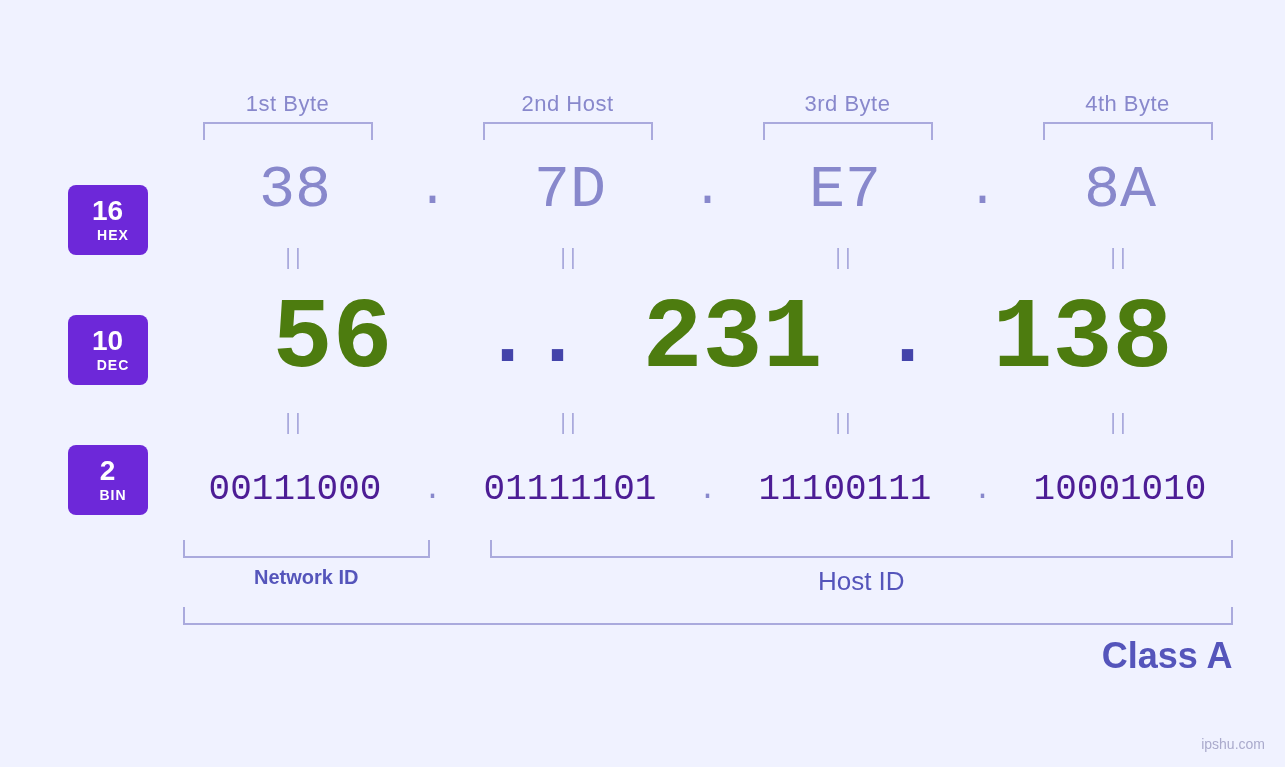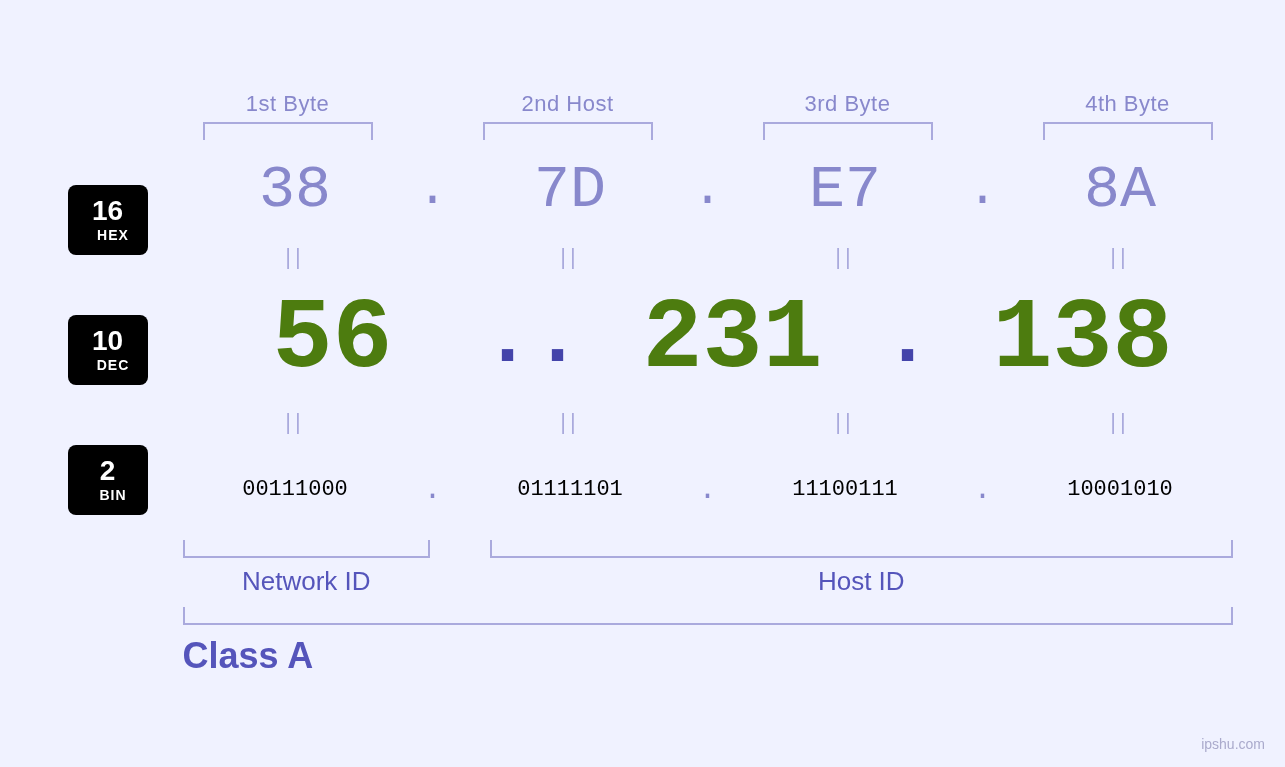--- a/index.html
+++ b/index.html
@@ -70,21 +70,21 @@
       justify-content: space-around;
       align-items: center;
       width: 130px;
       gap: 10px;
       padding-top: 20px;
     }
 
     .base-badge {
       width: 80px;
       height: 70px;
-      background: #000000;
+      background: #6d28d9;
       border-radius: 8px;
       display: flex;
       flex-direction: column;
       align-items: center;
       justify-content: center;
       color: white;
       font-weight: bold;
     }
 
     .base-number {
@@ -180,22 +180,22 @@
     }
 
     .dec-dot {
       color: #4444aa;
       font-size: 80px;
       font-weight: bold;
     }
 
     
     .bin-value {
-      color: #000000;
-      font-size: 22px;
+      color: #4c1d95;
+      font-size: 36px;
       font-family: 'Courier New', monospace;
       font-weight: 400;
     }
 
     .bin-dot {
       color: #8888cc;
       font-size: 30px;
     }
 
     .watermark {
@@ -306,34 +306,34 @@
 
     </div>
   </div>
 
   <div style="display:flex; width:100%; align-items:flex-start; margin-top:0;">
     <div style="width:130px; flex-shrink:0;"></div>
     <div style="flex:1; display:flex;">
 
       <div style="display:flex; flex-direction:column; align-items:center; flex:1; margin:0 10px 0 10px;">
         <div style="width:100%; height:18px; border-bottom:2px solid #aaaadd; border-left:2px solid #aaaadd; border-right:2px solid #aaaadd;"></div>
-        <div style="text-align:center; color:#5555bb; font-size:26px; font-family:Arial,sans-serif; font-weight:normal; margin-top:8px;">Network ID</div>
+        <div style="text-align:center; color:#5555bb; font-size:20px; font-family:Arial,sans-serif; font-weight:bold; margin-top:8px;">Network ID</div>
       </div>
       <div style="width:50px;"></div>
 
       <div style="display:flex; flex-direction:column; align-items:center; flex:3; margin:0 10px 0 0;">
         <div style="width:100%; height:18px; border-bottom:2px solid #aaaadd; border-left:2px solid #aaaadd; border-right:2px solid #aaaadd;"></div>
         <div style="text-align:center; color:#5555bb; font-size:26px; font-family:Arial,sans-serif; font-weight:normal; margin-top:8px;">Host ID</div>
       </div>
     </div>
   </div>
 
   <div style="display:flex; width:100%; align-items:flex-start; margin-top:10px;">
     <div style="width:130px; flex-shrink:0;"></div>
-    <div style="flex:1; display:flex; flex-direction:column; align-items:flex-start; margin:0 10px;">
+    <div style="flex:1; display:flex; flex-direction:column; align-items:flex-end; margin:0 10px;">
       <div style="width:100%; height:18px; border-bottom:2px solid #aaaadd; border-left:2px solid #aaaadd; border-right:2px solid #aaaadd;"></div>
       <div style="text-align:center; color:#5555bb; font-size:36px; font-family:Arial,sans-serif; font-weight:bold; margin-top:10px;">Class A</div>
     </div>
   </div>
 
 </div>
 
 <div class="watermark">ipshu.com</div>
 
 </body></html>

